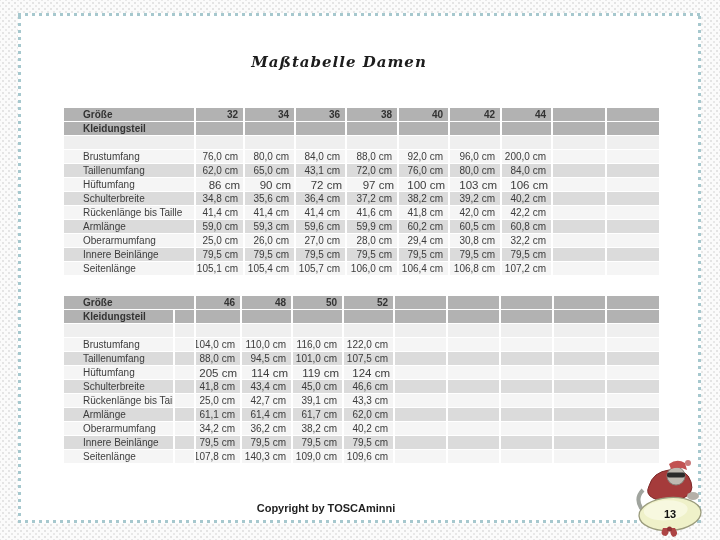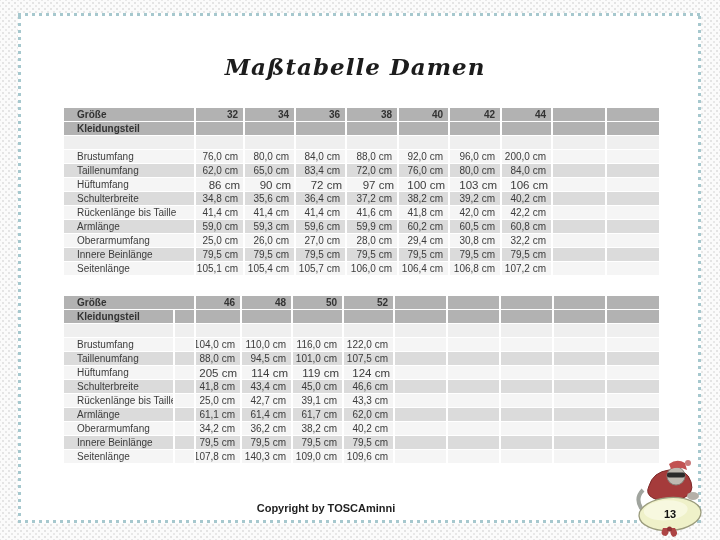--- a/index.html
+++ b/index.html
@@ -14,30 +14,30 @@
     background-position:0 0,3px 3px;
   }
   .sheet{position:absolute;left:18px;top:13px;width:683px;height:510px;background:#ffffff;}
   .b-strip{position:absolute;z-index:3;}
   .b-top   {left:18px;top:13px;width:683px;height:3px;background:repeating-linear-gradient(90deg,#a6c8ce 0 3px,transparent 3px 7px);}
   .b-bottom{left:18px;top:520px;width:683px;height:3px;background:repeating-linear-gradient(90deg,#a6c8ce 0 3px,transparent 3px 7px);}
   .b-left  {left:18px;top:13px;width:3px;height:510px;background:repeating-linear-gradient(0deg,#a6c8ce 0 3px,transparent 3px 7px);}
   .b-right {left:698px;top:13px;width:3px;height:510px;background:repeating-linear-gradient(0deg,#a6c8ce 0 3px,transparent 3px 7px);}
 
   .title{
-    position:absolute;top:53px;left:16px;width:664px;text-align:center;text-indent:14px;
+    position:absolute;top:53px;left:0;width:664px;text-align:center;text-indent:14px;
     font-family:"DejaVu Serif",serif;font-style:italic;font-weight:bold;
-    font-size:23px;letter-spacing:1px;color:#1c1c1c;z-index:2;
+    font-size:15px;letter-spacing:1px;color:#1c1c1c;z-index:2;
   }
 
   .mtable{position:absolute;left:64px;display:grid;gap:1px 2px;grid-auto-rows:13px;z-index:2;}
   #table1{top:108px;}
   #table2{top:296px;}
   .c{display:flex;align-items:center;font-size:10px;color:#3c3c3c;white-space:nowrap;overflow:hidden;}
-  .lbl{padding-left:13px;justify-content:flex-start;text-align:right;}
+  .lbl{padding-left:19px;justify-content:flex-start;text-align:right;}
   .val{justify-content:flex-end;padding-right:5px;}
   .hdr{background:#b2b2b2;font-weight:bold;color:#333333;}
   .light{background:#f5f5f5;}
   .mid{background:#efefef;}
   .dark{background:#dbdbdb;}
   .big{font-size:11.5px;padding-right:3px;}
 
   .copyright{
     position:absolute;top:502px;left:0;width:652px;text-align:center;
     font-weight:bold;font-size:11px;color:#1f1f1f;z-index:2;
@@ -93,21 +93,21 @@
       <div class="c light val">84,0 cm</div>
       <div class="c light val">88,0 cm</div>
       <div class="c light val">92,0 cm</div>
       <div class="c light val">96,0 cm</div>
       <div class="c light val">200,0 cm</div>
       <div class="c light"></div>
       <div class="c light"></div>
       <div class="c dark lbl">Taillenumfang</div>
       <div class="c dark val">62,0 cm</div>
       <div class="c dark val">65,0 cm</div>
-      <div class="c dark val">83,4 cm</div>
+      <div class="c dark val">43,1 cm</div>
       <div class="c dark val">72,0 cm</div>
       <div class="c dark val">76,0 cm</div>
       <div class="c dark val">80,0 cm</div>
       <div class="c dark val">84,0 cm</div>
       <div class="c dark"></div>
       <div class="c dark"></div>
       <div class="c light lbl">Hüftumfang</div>
       <div class="c light val big">86 cm</div>
       <div class="c light val big">90 cm</div>
       <div class="c light val big">72 cm</div>

